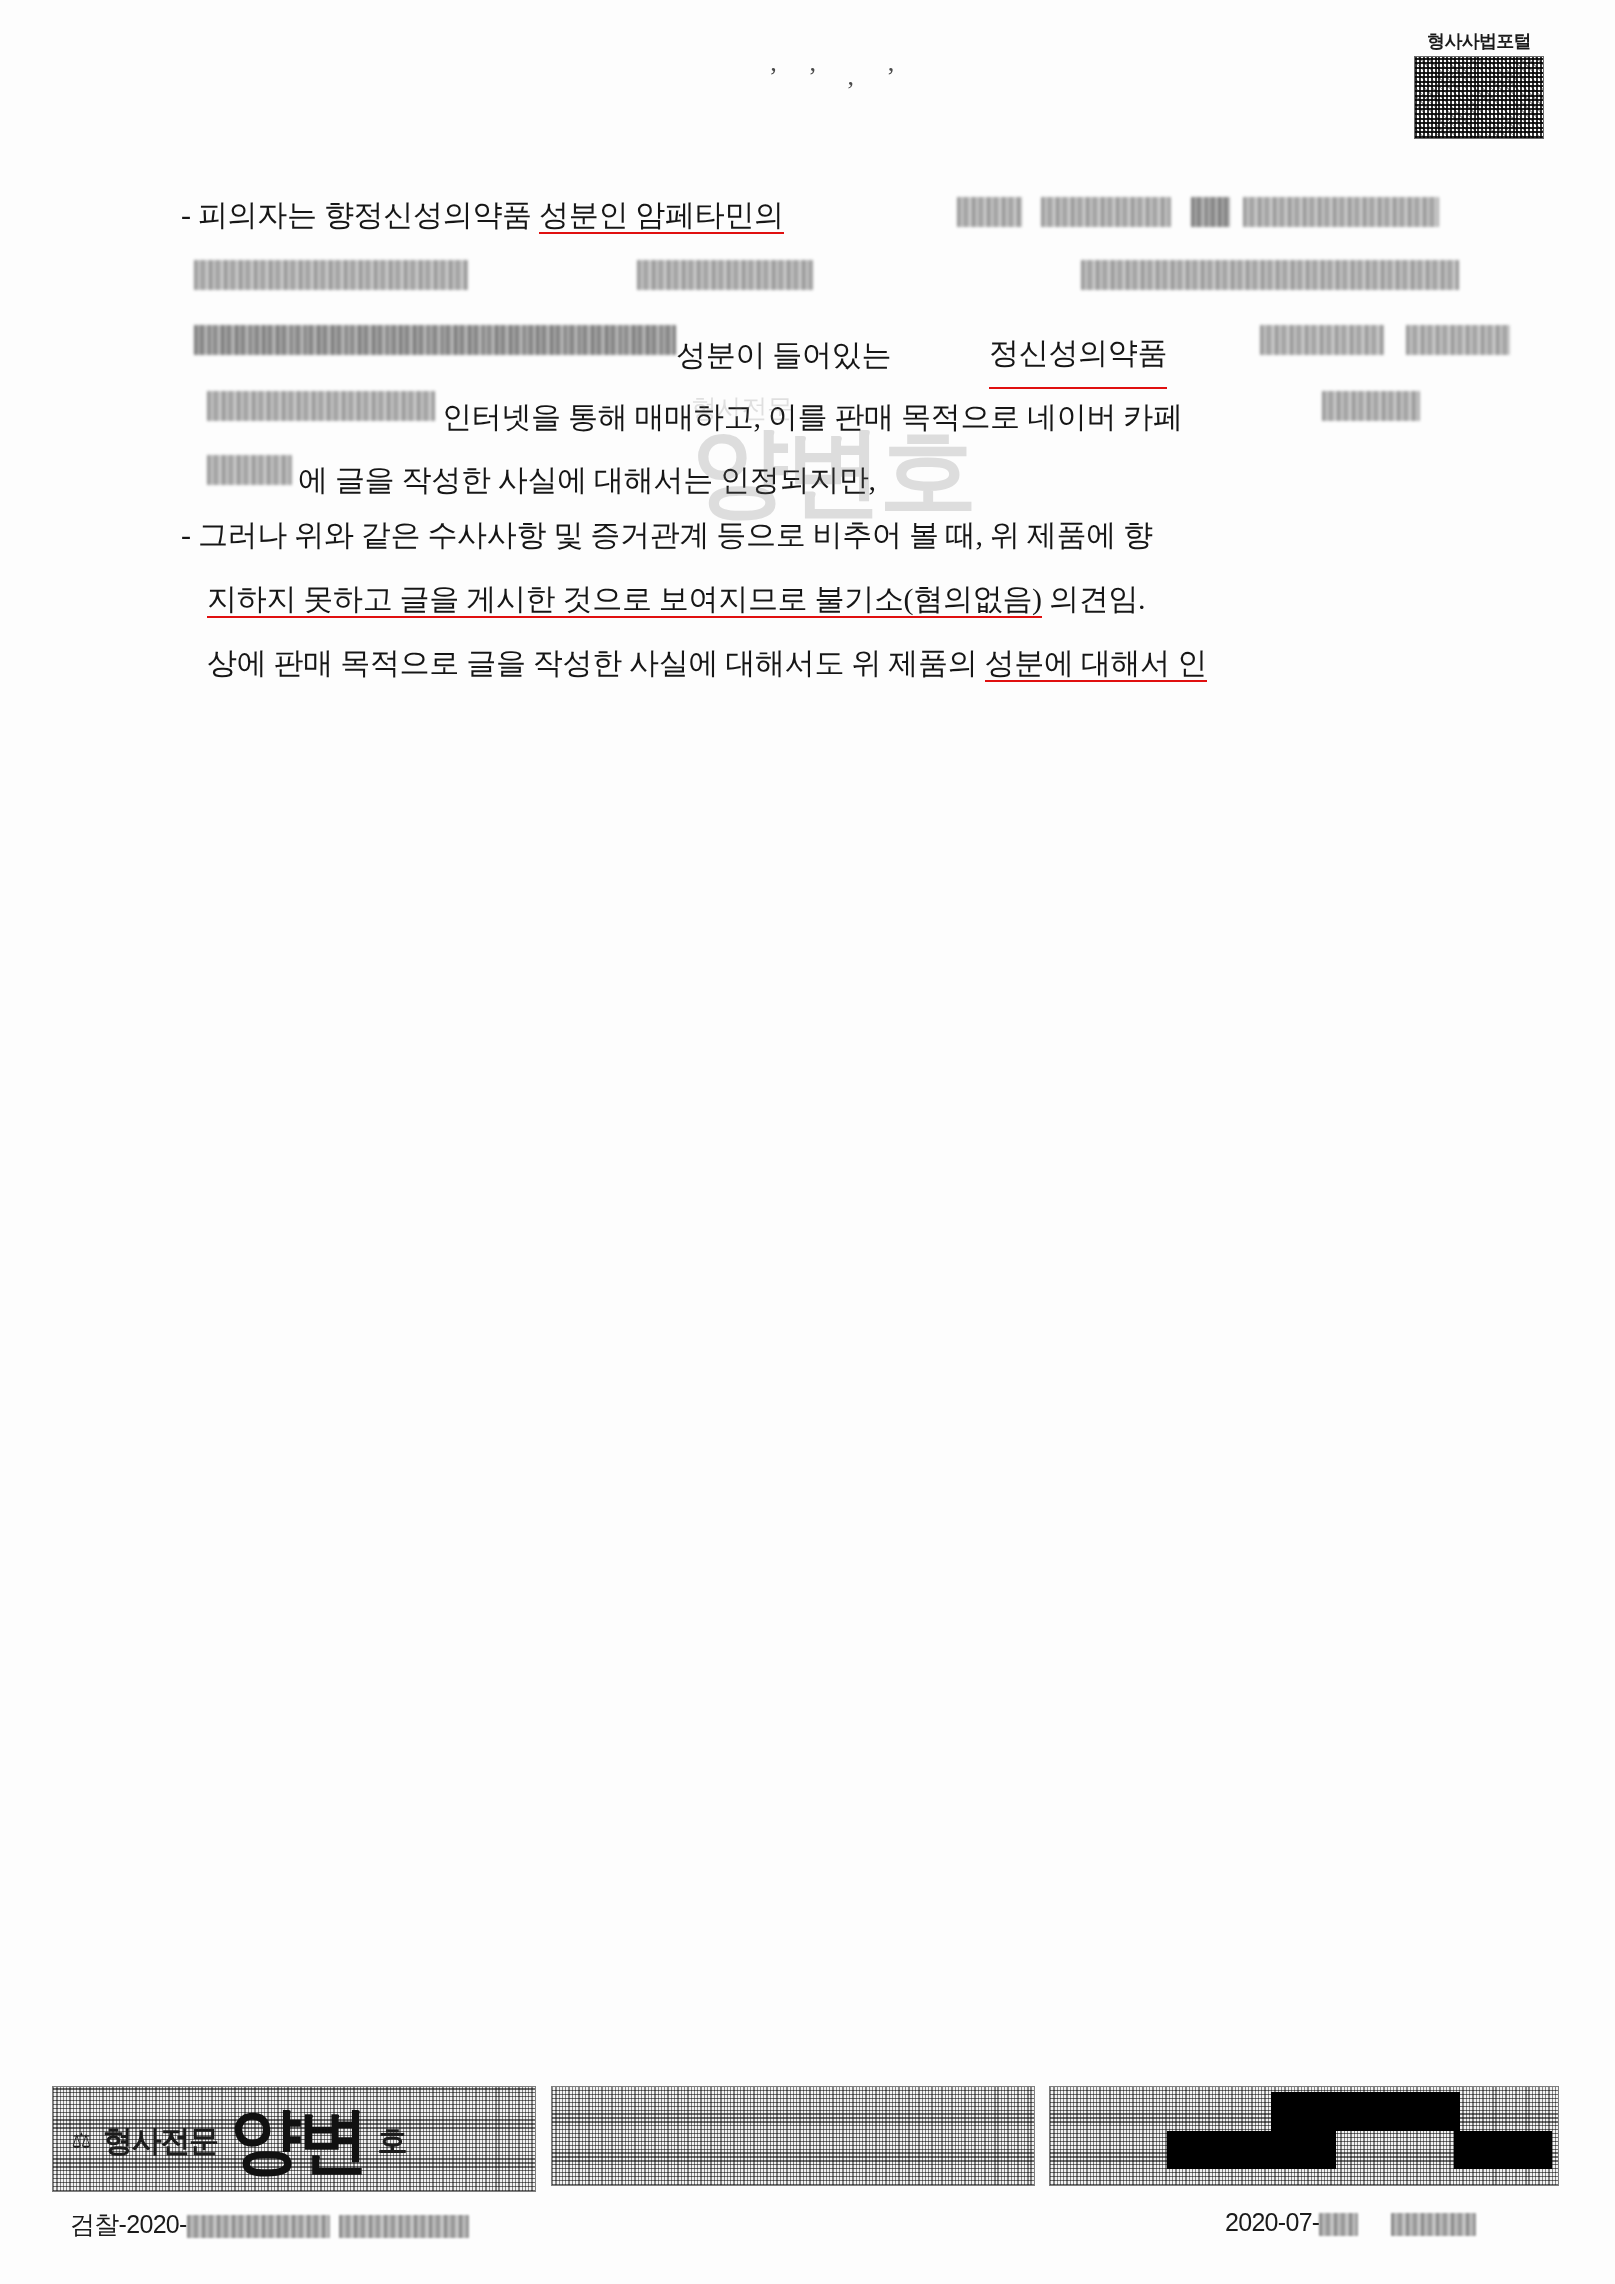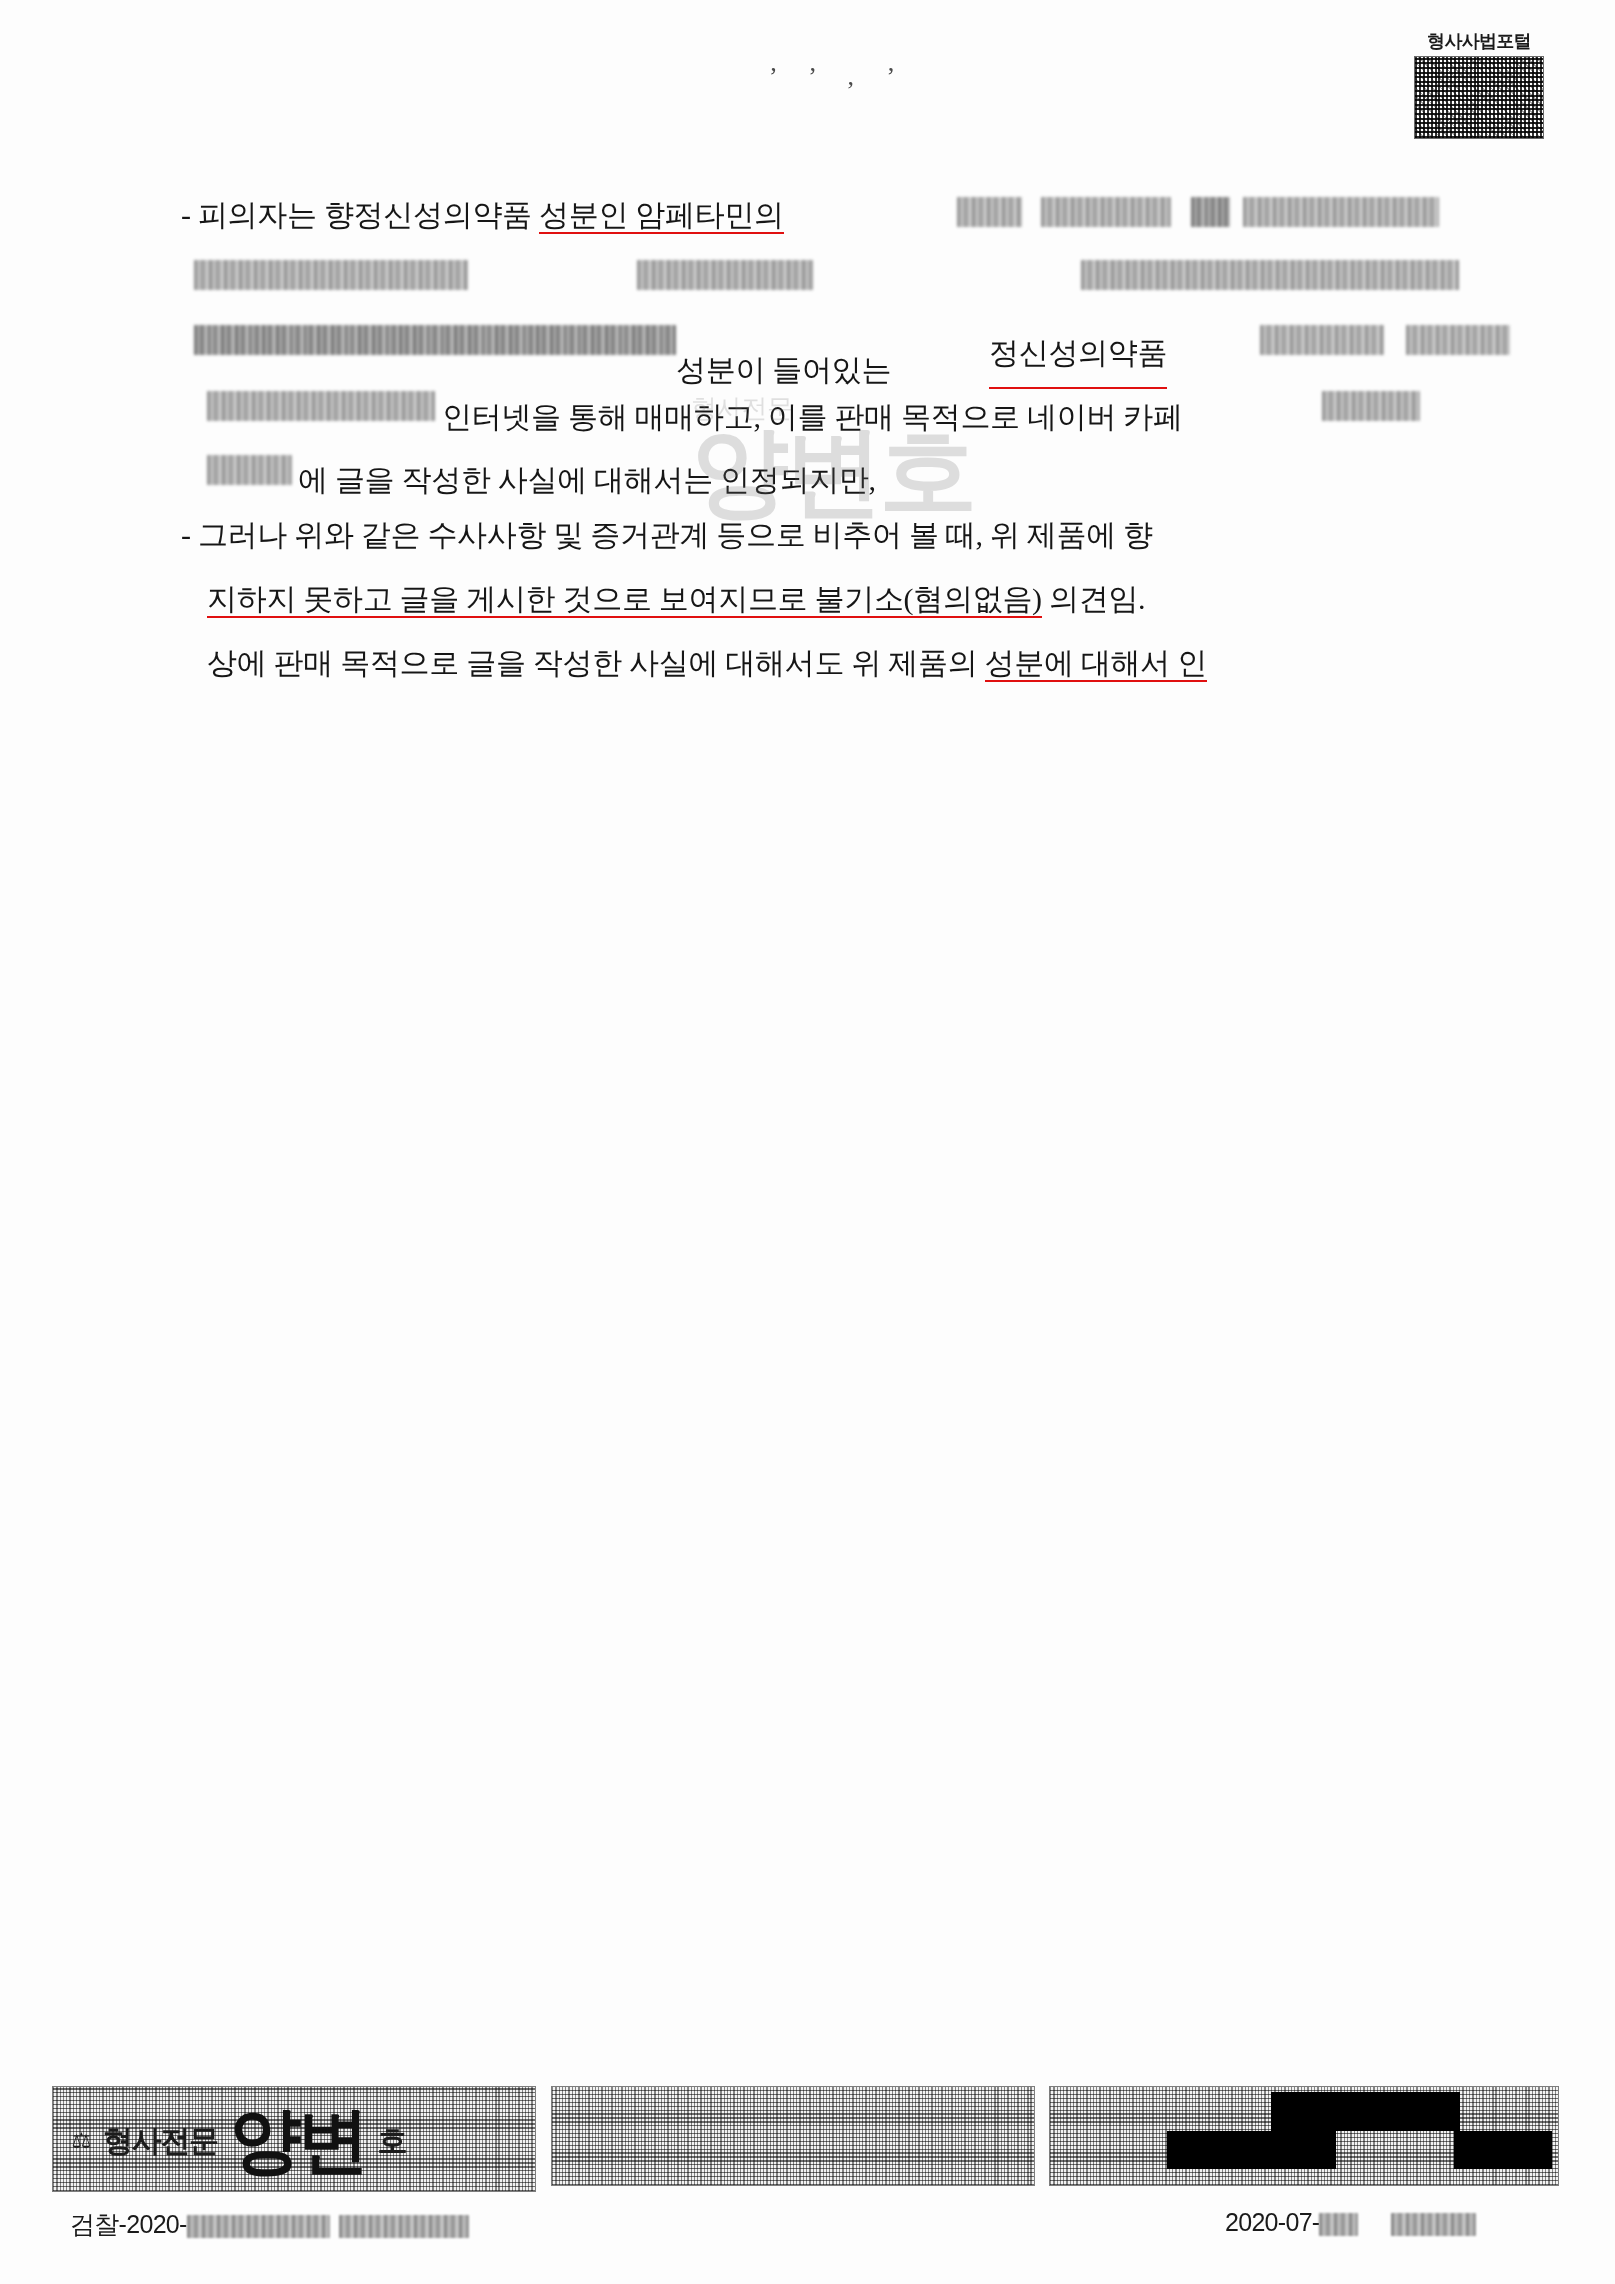--- a/index.html
+++ b/index.html
@@ -228,21 +228,21 @@
     </div>
 
     <div class="line">
       <span class="redact abs" style="left:13px; top:13px; width:274px;"></span>
       <span class="redact abs" style="left:456px; top:13px; width:176px;"></span>
       <span class="redact abs" style="left:900px; top:13px; width:378px;"></span>
     </div>
 
     <div class="line">
       <span class="redact abs dark" style="left:13px; top:14.3px; width:482px;"></span>
-      <span class="abs" style="left:495px; top:27px;">성분이  들어있는  </span>
+      <span class="abs" style="left:495px; top:12px;">성분이  들어있는  </span>
       <span class="abs u-red" style="left:808px; top:10.4px;">정신성의약품</span>
       <span class="redact abs" style="left:1079px; top:14.3px; width:124px;"></span>
       <span class="redact abs" style="left:1225px; top:14.3px; width:104px;"></span>
     </div>
 
     <div class="line indent">
       <span class="redact abs" style="left:26px; top:15.6px; width:228px;"></span>
       <span class="abs" style="left:261px; top:10.4px;"> 인터넷을 통해 매매하고, 이를 판매 목적으로 네이버 카페 </span>
       <span class="redact abs" style="left:1141px; top:15.6px; width:98px;"></span>
     </div>

